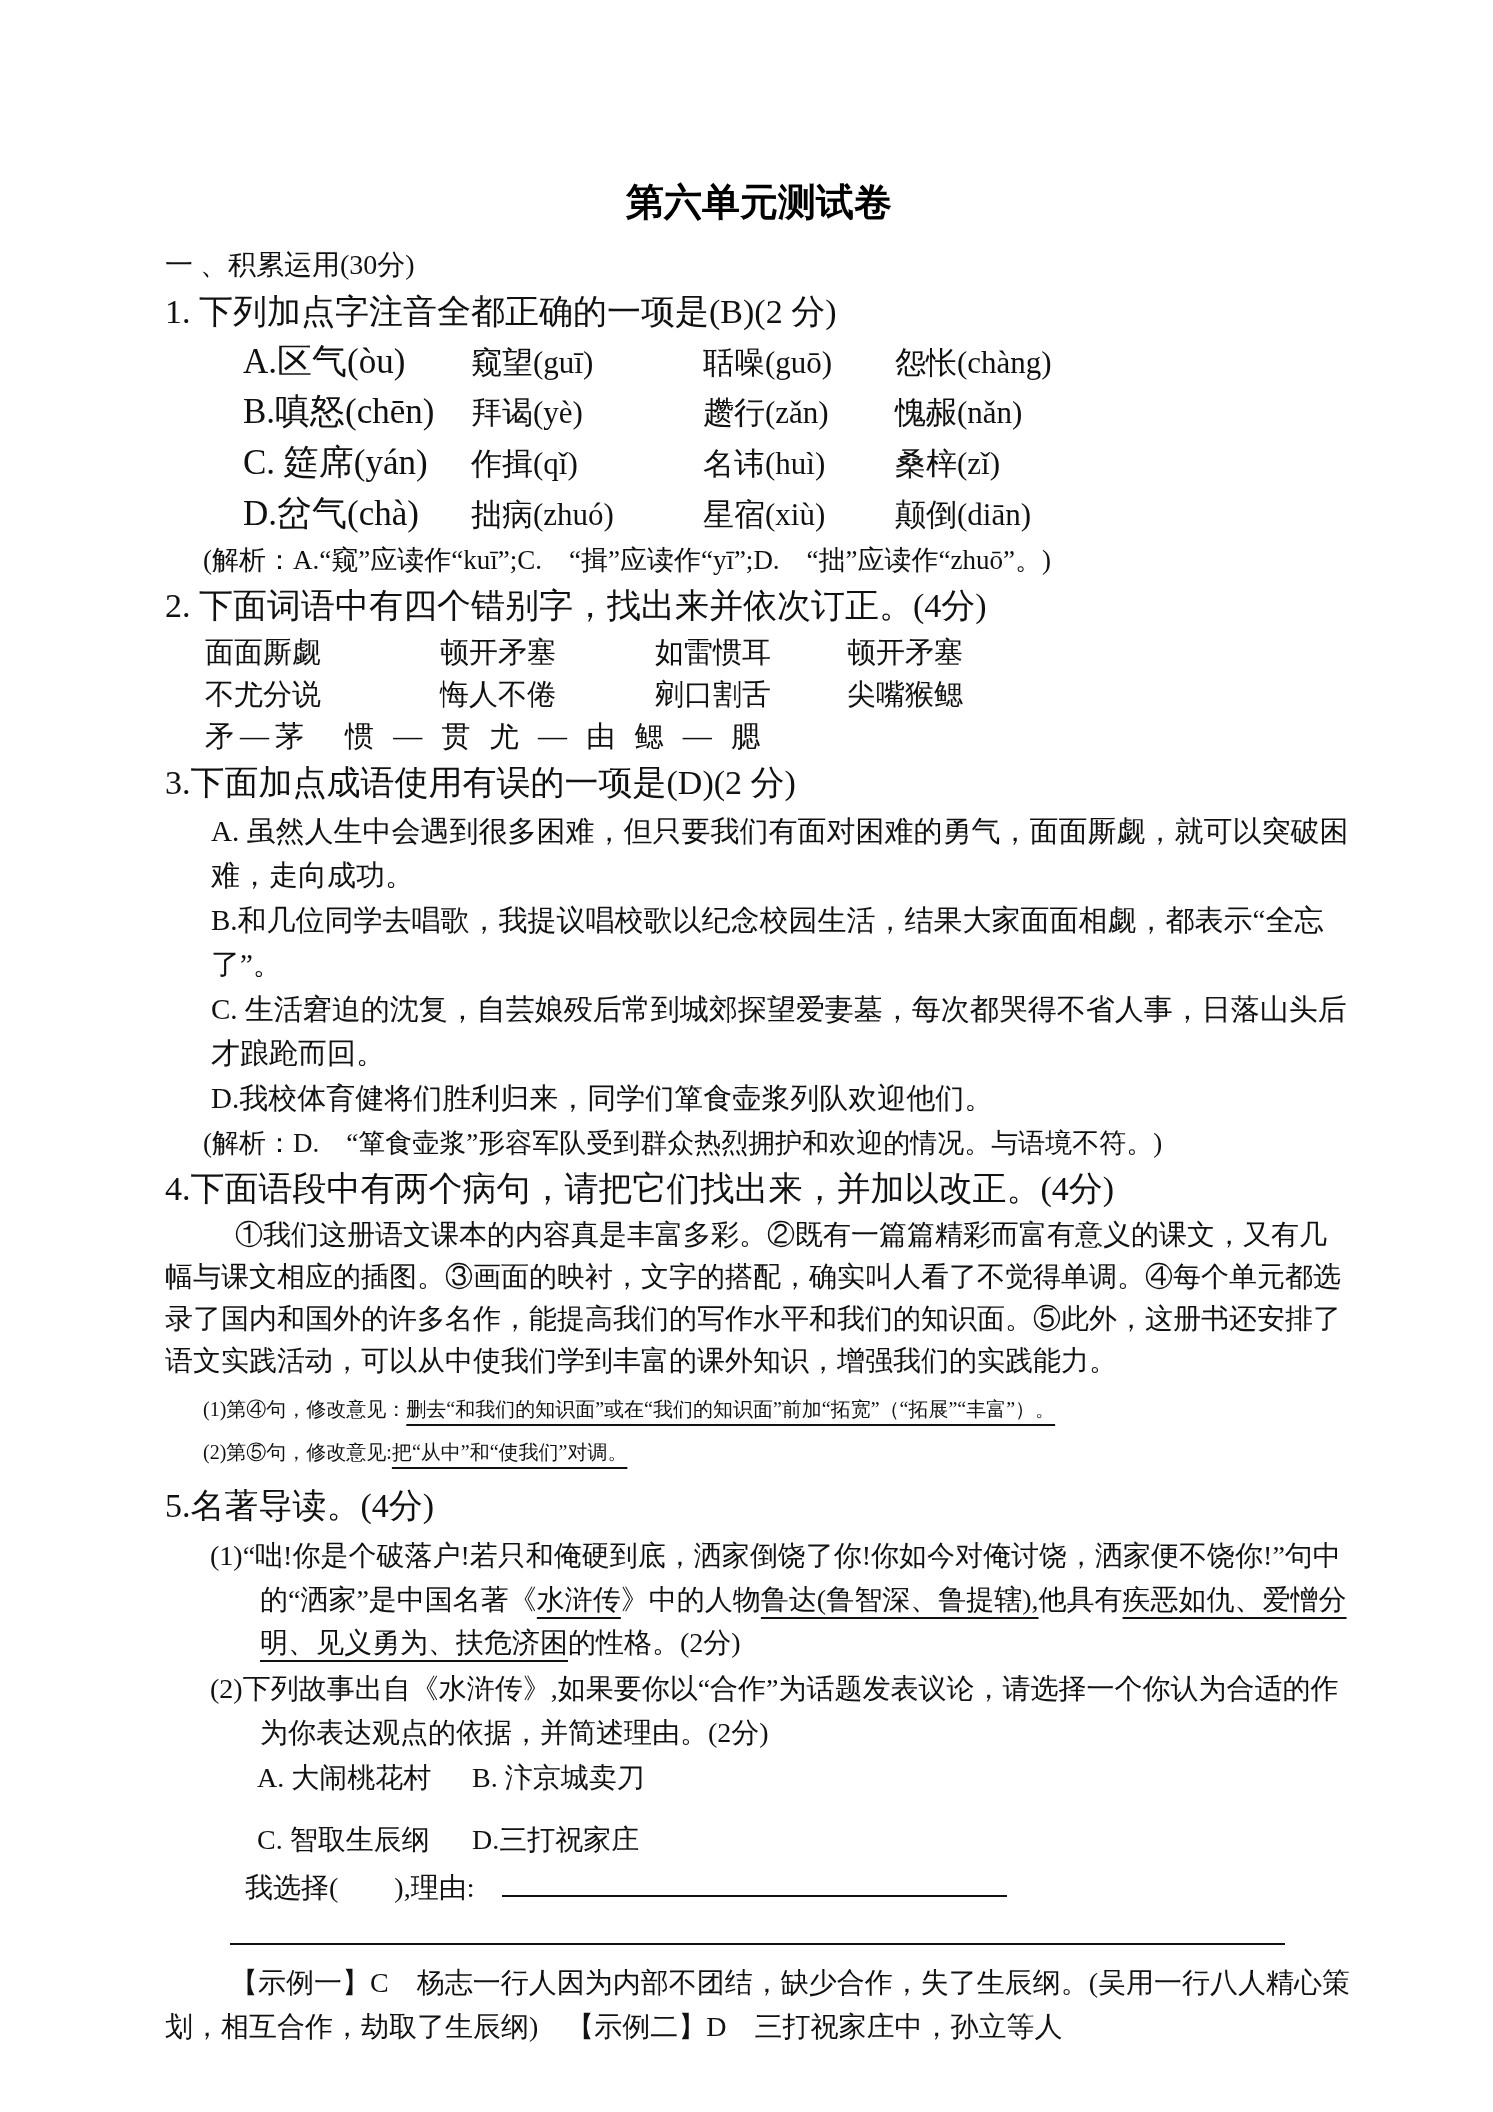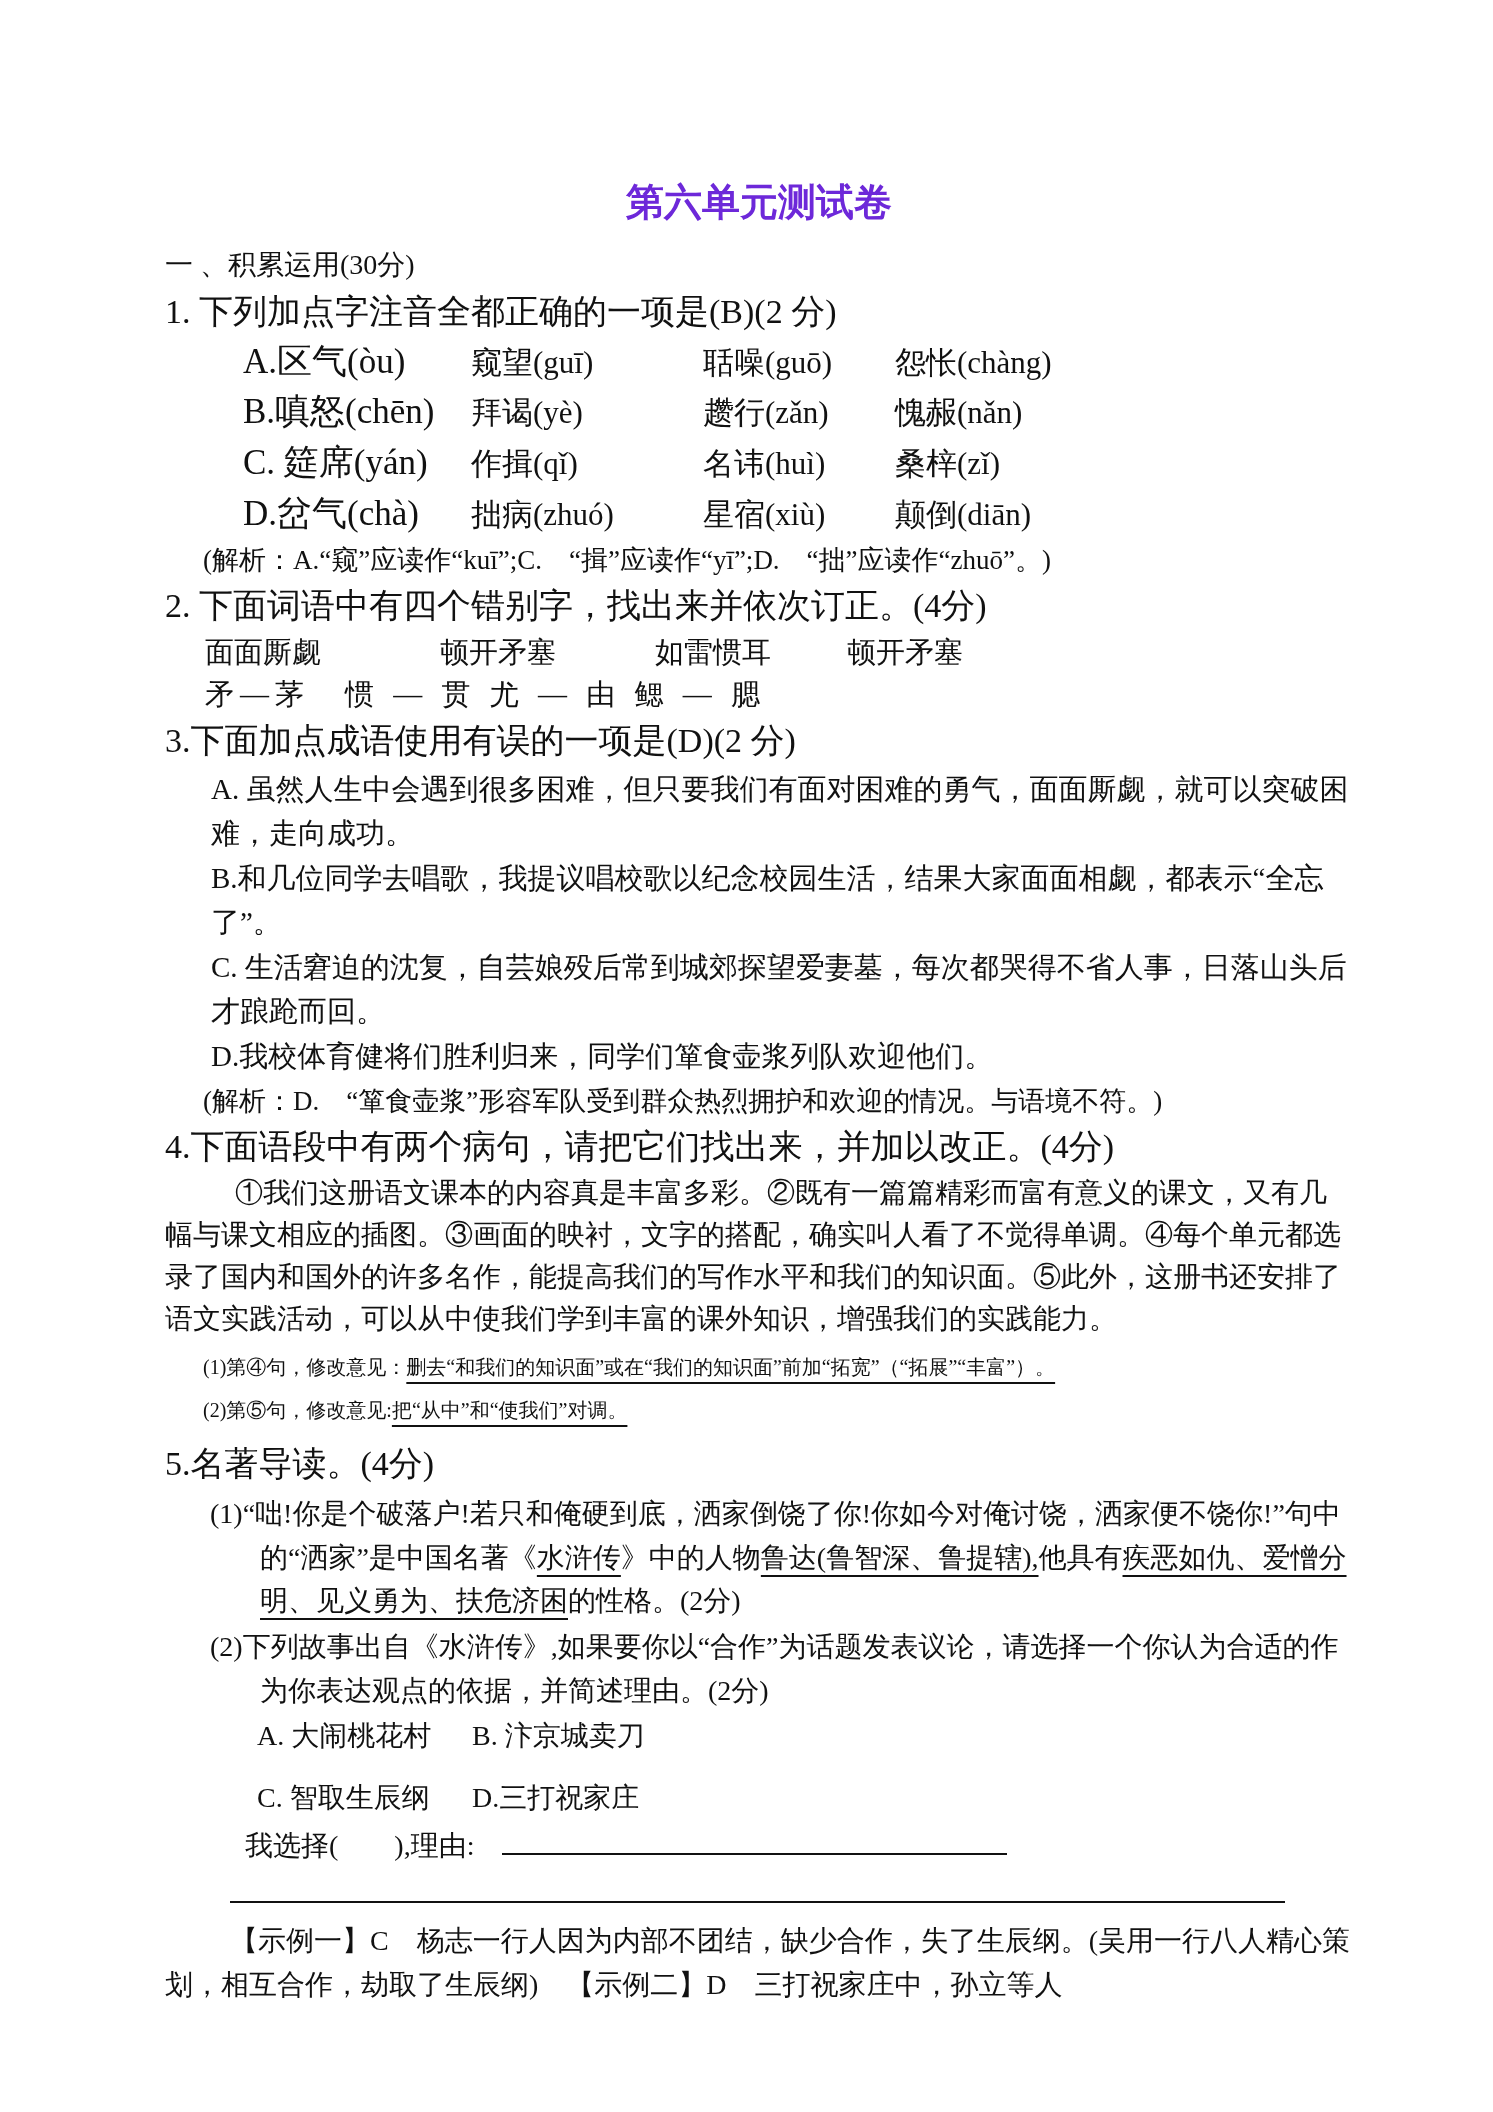--- a/index.html
+++ b/index.html
@@ -15,21 +15,21 @@
     color:#111;
     font-size:27px;
     line-height:1.5;
     overflow:hidden;
   }
   .title{
     margin:0 0 18px 0;
     text-align:center;
     font-size:38px;
     font-weight:bold;
-    color:#6d28d9;
+    color:#000000;
     line-height:1.2;
   }
   .heading{font-size:28px;}
   .stem{font-size:34px;}
   
   .q1-rows{margin-left:38px;}
   .q1-row{
     display:grid;
     grid-template-columns:268px 232px 192px auto;
     align-items:baseline;
@@ -124,20 +124,26 @@
   <div class="analysis">(解析：A.“窥”应读作“kuī”;C.　“揖”应读作“yī”;D.　“拙”应读作“zhuō”。)</div>
 
   <div class="stem">2. 下面词语中有四个错别字，找出来并依次订正。(4分)</div>
   <div class="q2-rows">
     <div class="q2-row">
       <span>面面厮觑</span>
       <span>顿开矛塞</span>
       <span>如雷惯耳</span>
       <span>顿开矛塞</span>
     </div>
+    <div class="q2-row">
+      <span>不尤分说</span>
+      <span>悔人不倦</span>
+      <span>剜口割舌</span>
+      <span>尖嘴猴鳃</span>
+    </div>
   </div>
   <div class="q2-corrections">矛—茅　惯 — 贯 尤 — 由 鳃 — 腮</div>
 
   <div class="stem">3.下面加点成语使用有误的一项是(D)(2 分)</div>
   <div class="q3-option"><span>A. </span><span>虽然人生中会遇到很多困难，但只要我们有面对困难的勇气，面面厮觑，就可以突破困难，走向成功。</span></div>
   <div class="q3-option"><span>B.</span><span>和几位同学去唱歌，我提议唱校歌以纪念校园生活，结果大家面面相觑，都表示“全忘了”。</span></div>
   <div class="q3-option"><span>C. </span><span>生活窘迫的沈复，自芸娘殁后常到城郊探望爱妻墓，每次都哭得不省人事，日落山头后才踉跄而回。</span></div>
   <div class="q3-option"><span>D.</span><span>我校体育健将们胜利归来，同学们箪食壶浆列队欢迎他们。</span></div>
   <div class="analysis">(解析：D.　“箪食壶浆”形容军队受到群众热烈拥护和欢迎的情况。与语境不符。)</div>
 

